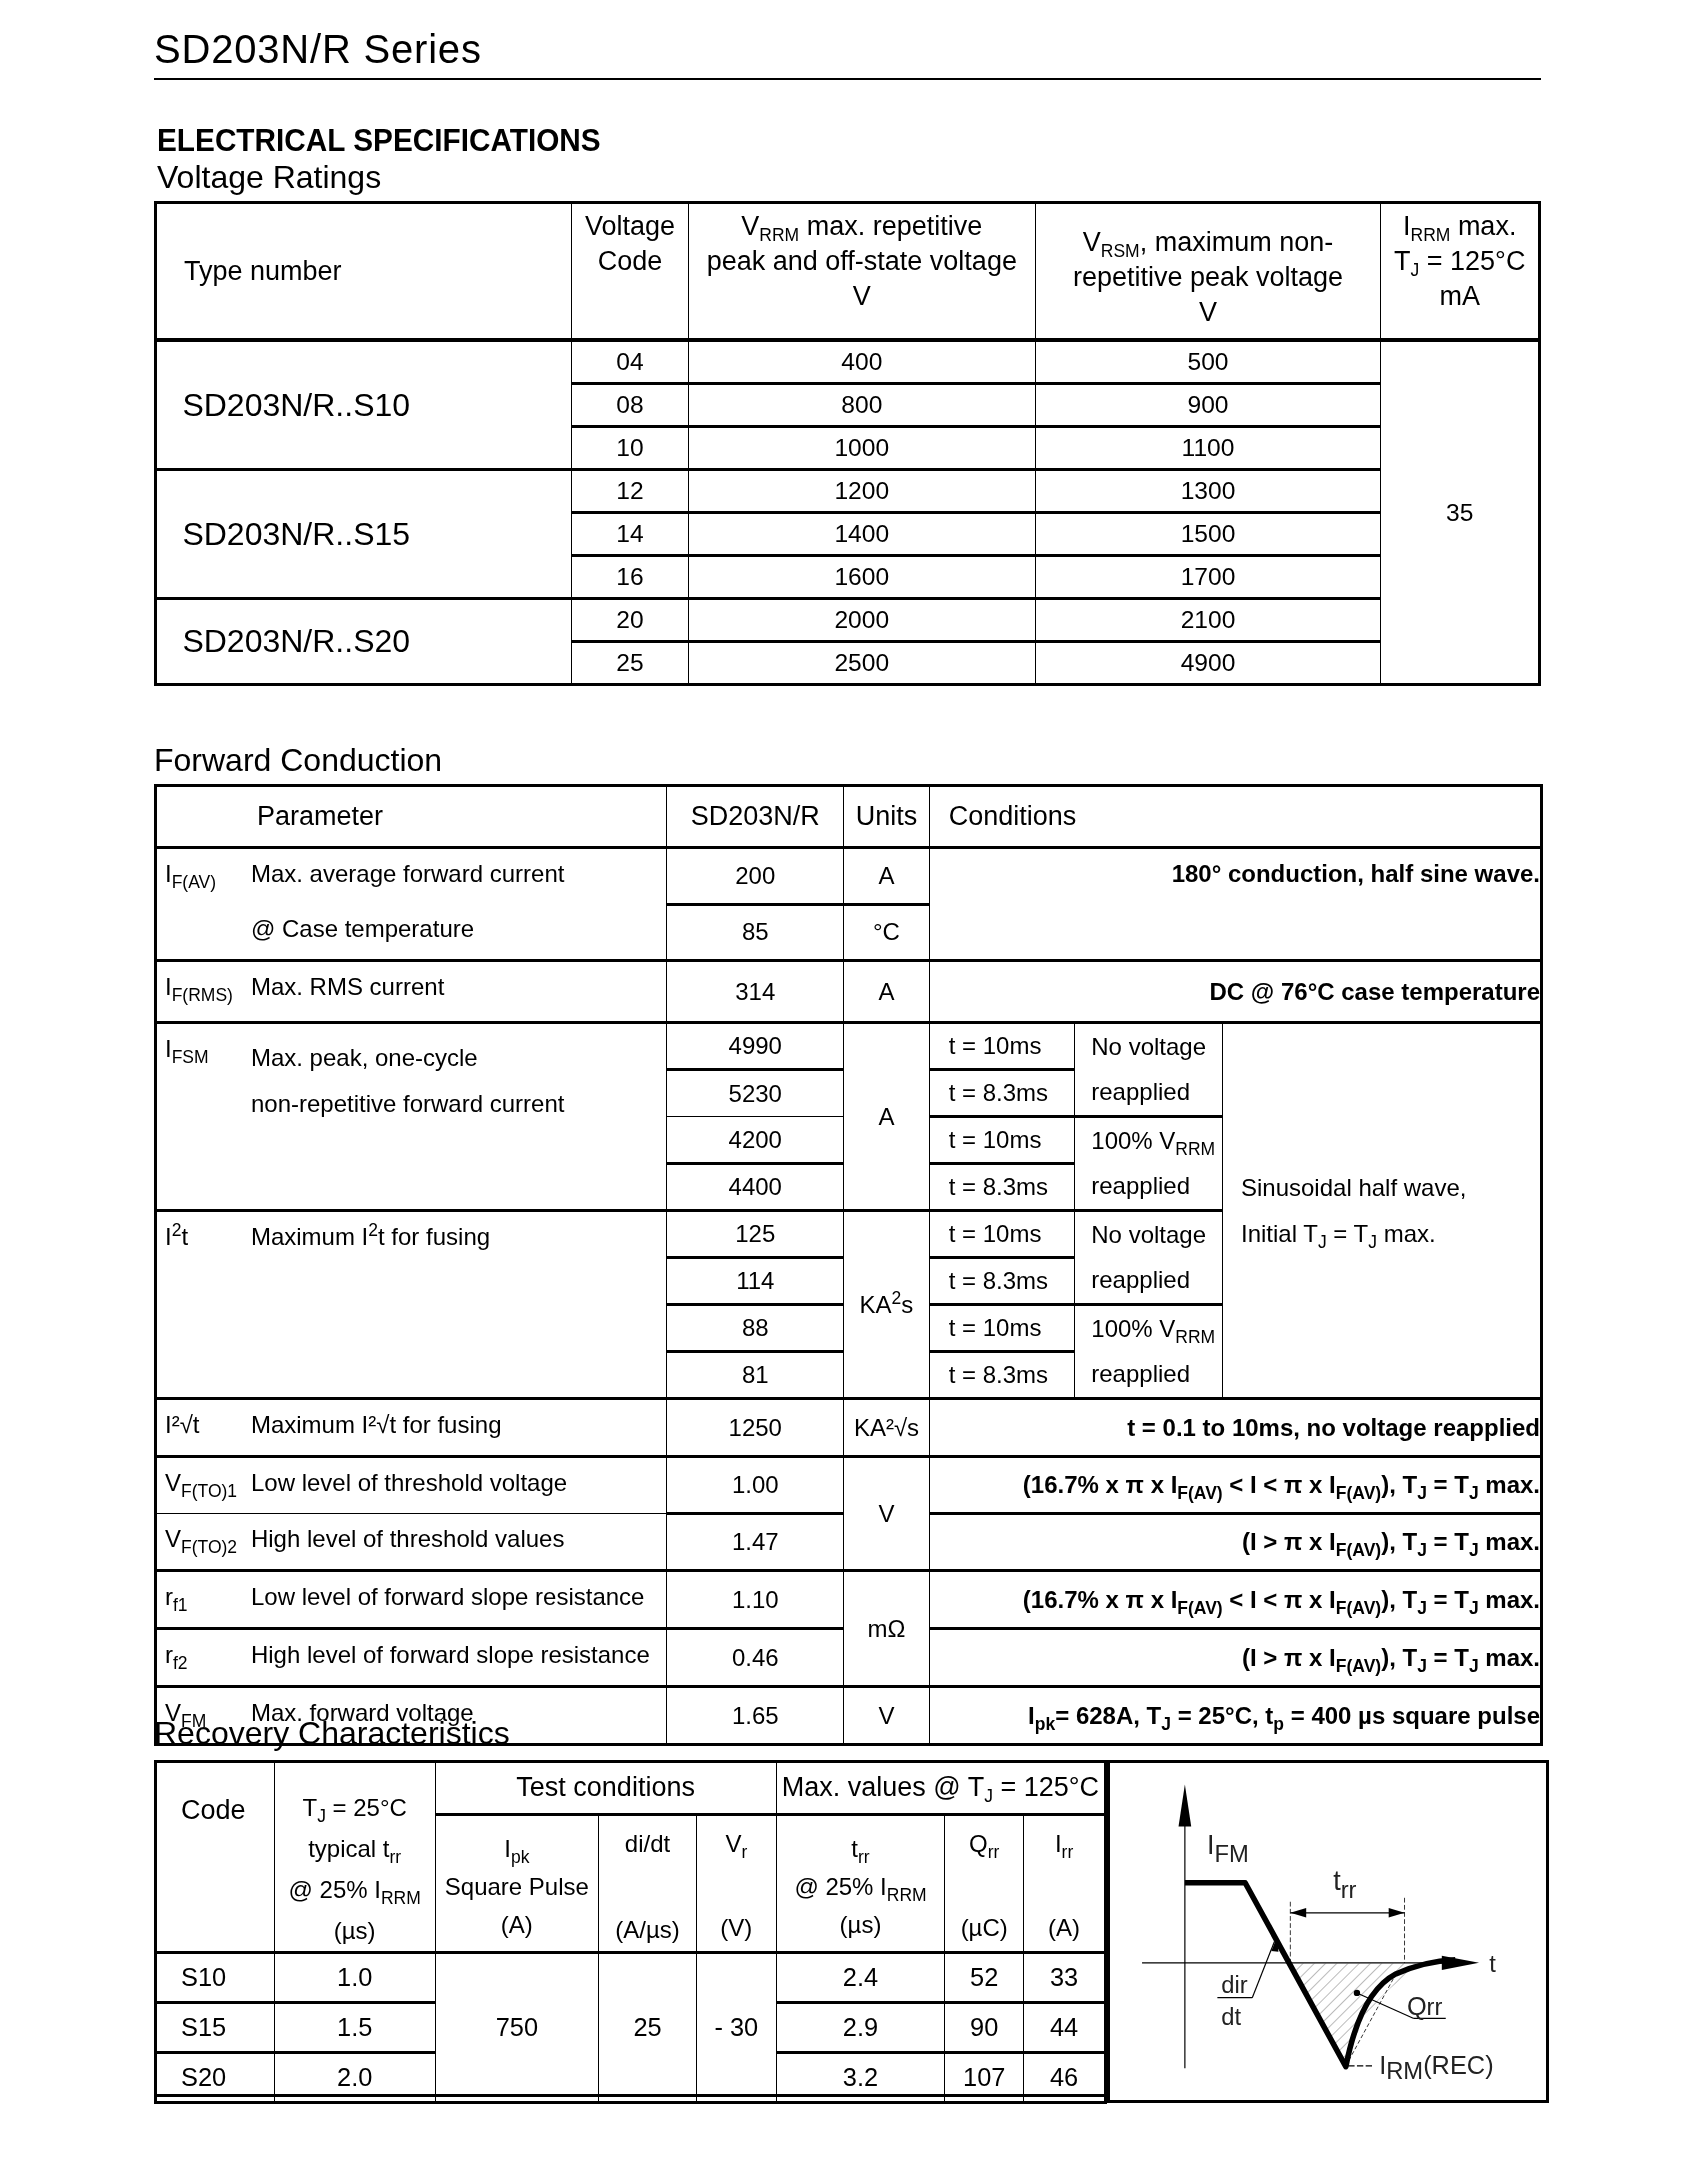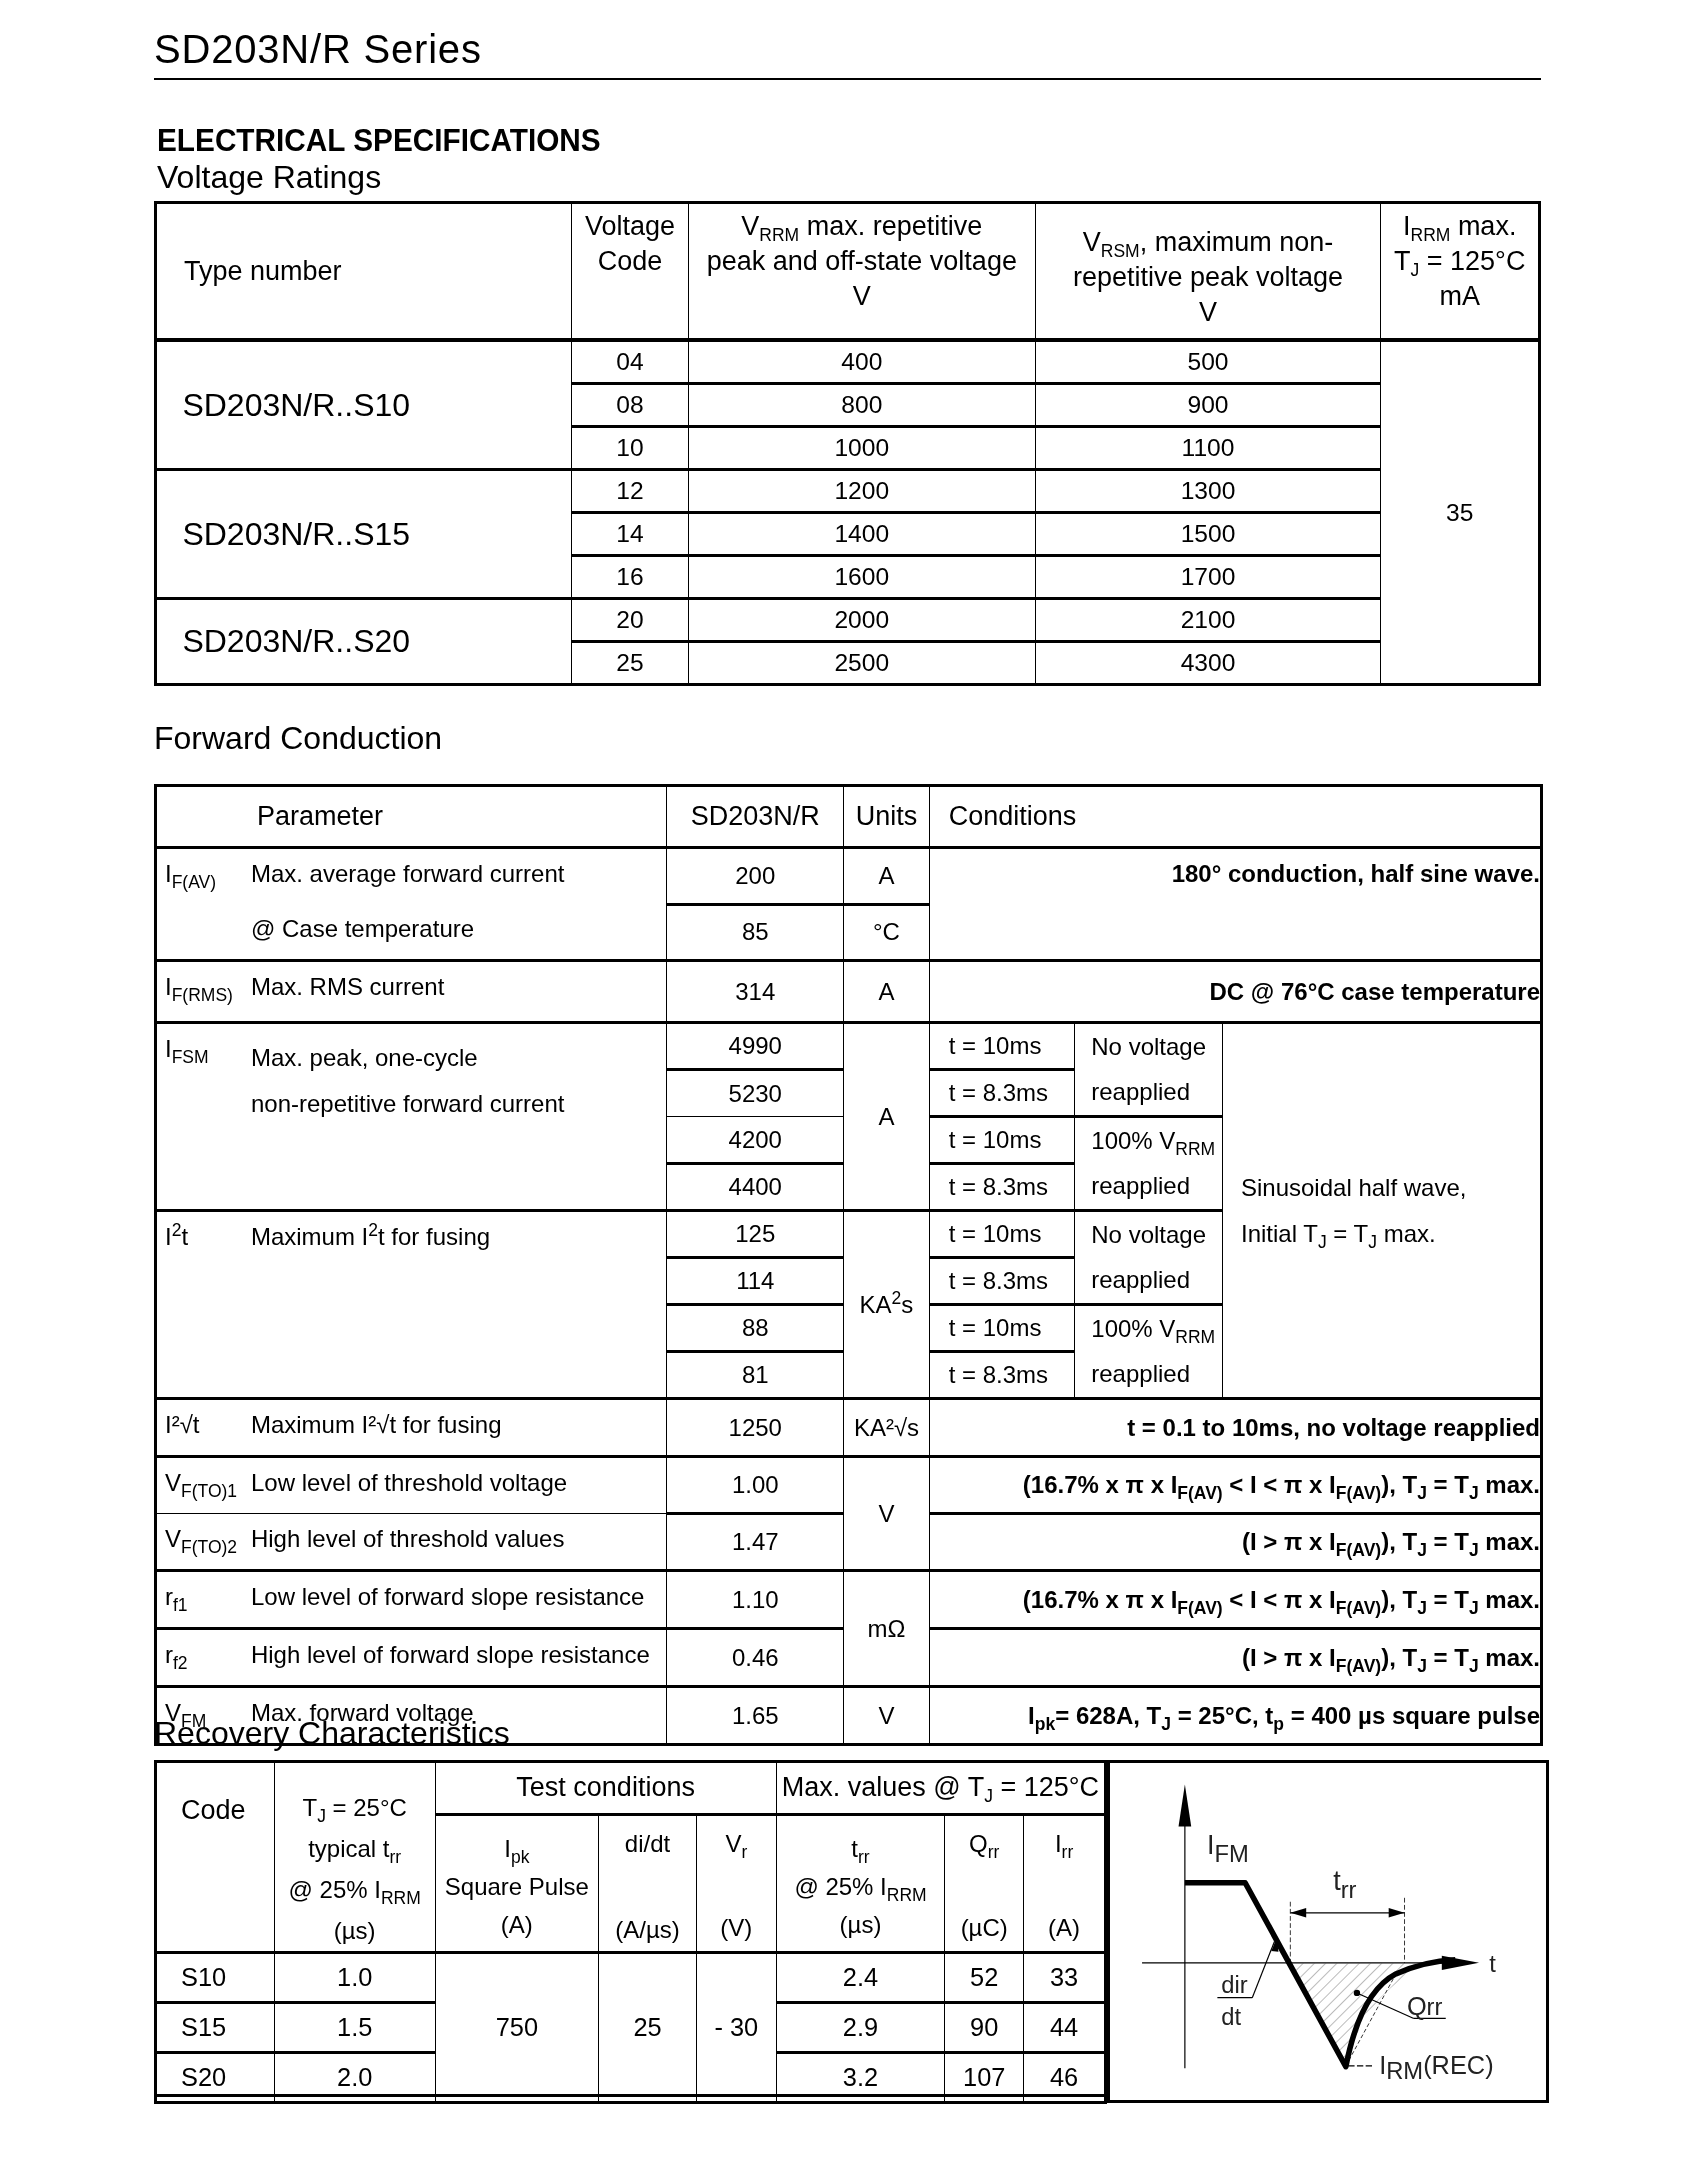--- a/index.html
+++ b/index.html
@@ -96,26 +96,26 @@
   </tr>
   <tr>
     <td rowspan="2" class="grp" style="border-bottom:none">SD203N/R..S20</td>
     <td class="c" style="border-bottom:3.2px solid #000">20</td>
     <td class="c" style="border-bottom:3.2px solid #000">2000</td>
     <td class="c" style="border-bottom:3.2px solid #000">2100</td>
   </tr>
   <tr>
     <td class="c">25</td>
     <td class="c">2500</td>
-    <td class="c">4300</td>
+    <td class="c">4900</td>
   </tr>
 </tbody>
   </table>
 
-<div class="abs sec" style="left:154px;top:720px">Forward Conduction</div>
+<div class="abs sec" style="left:154px;top:742px">Forward Conduction</div>
 
 <table id="ft">
   <colgroup>
       <col style="width:91px">
       <col style="width:422px">
       <col style="width:178px">
       <col style="width:86px">
       <col style="width:144px">
       <col style="width:144px">
       <col style="width:323px">

